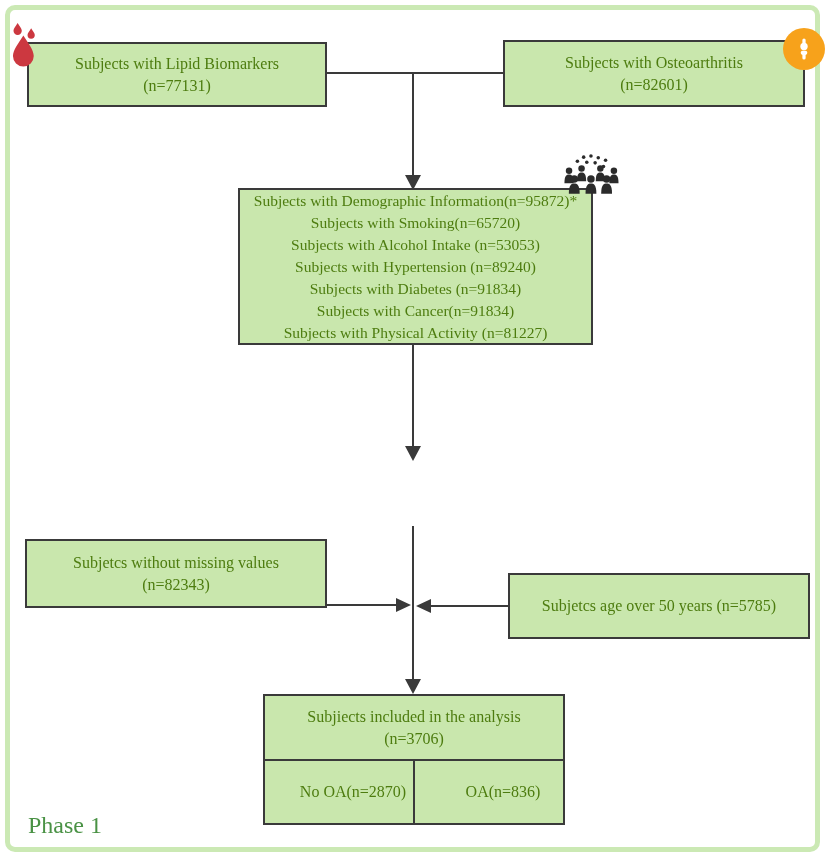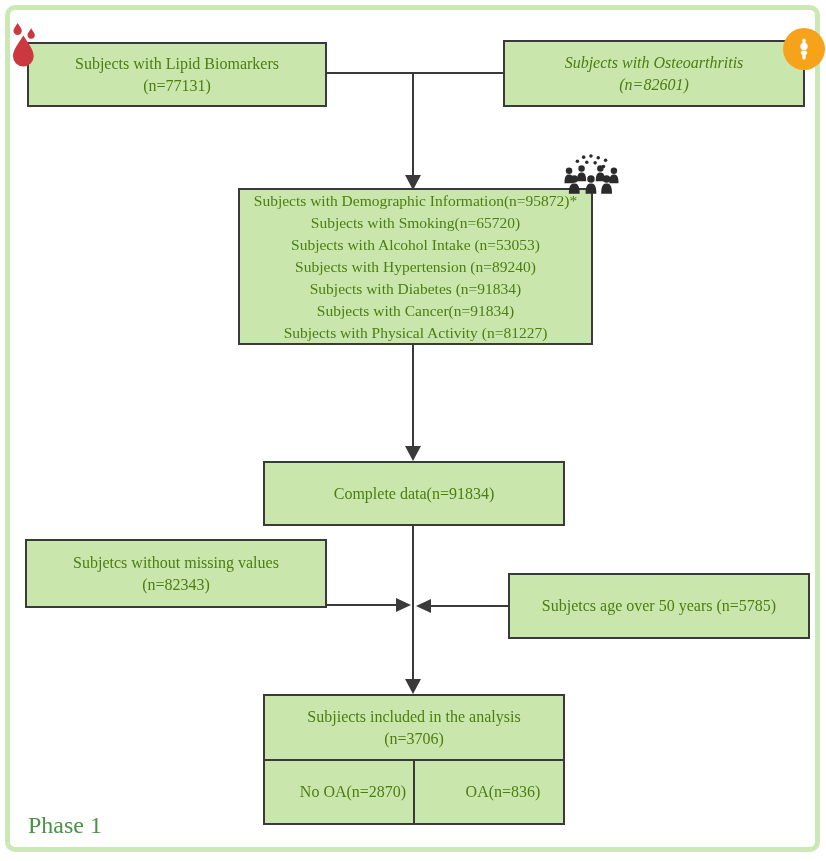--- a/index.html
+++ b/index.html
@@ -4,21 +4,21 @@
 <style>
   html,body{margin:0;padding:0;background:#ffffff;}
   body{width:826px;height:861px;position:relative;font-family:"Liberation Serif","DejaVu Serif",serif;}
   .stage{position:absolute;left:0;top:0;width:826px;height:861px;overflow:hidden;}
   .frame{position:absolute;left:5px;top:5px;width:805px;height:837px;border:5px solid #cbe9b4;border-radius:10px;background:#ffffff;}
   .flowbox{position:absolute;box-sizing:border-box;background:#c9e7ad;border:2px solid #3a3a3a;
            display:flex;flex-direction:column;justify-content:center;align-items:center;text-align:center;
            color:#4d7c0f;font-size:16px;line-height:1.32;}
   .flowbox .ln{white-space:nowrap;}
   .box-lipid{left:27px;top:42px;width:300px;height:65px;}
-  .box-oa{left:503px;top:40px;width:302px;height:67px;font-style:italic;}
+  .box-oa{left:503px;top:40px;width:302px;height:67px;}
   .box-cov{left:238px;top:188px;width:355px;height:157px;font-size:15.5px;line-height:1.42;}
   .box-complete{left:263px;top:461px;width:302px;height:65px;}
   .box-nomiss{left:25px;top:539px;width:302px;height:69px;}
   .box-age{left:508px;top:573px;width:302px;height:66px;}
   .box-included{left:263px;top:694px;width:302px;height:131px;padding:0;display:block;}
   .inc-top{box-sizing:border-box;height:65px;border-bottom:2px solid #3a3a3a;display:flex;flex-direction:column;justify-content:center;align-items:center;}
   .inc-bottom{box-sizing:border-box;height:62px;display:flex;}
   .inc-cell{box-sizing:border-box;display:flex;justify-content:center;align-items:center;padding-left:28px;}
   .inc-cell.left{width:150px;border-right:2px solid #3a3a3a;}
   .inc-cell.right{flex:1;}
@@ -67,23 +67,20 @@
   <div class="flowbox box-cov">
     <div class="ln">Subjects with Demographic Information(n=95872)*</div>
     <div class="ln">Subjects with Smoking(n=65720)</div>
     <div class="ln">Subjects with Alcohol Intake (n=53053)</div>
     <div class="ln">Subjects with Hypertension (n=89240)</div>
     <div class="ln">Subjects with Diabetes (n=91834)</div>
     <div class="ln">Subjects with Cancer(n=91834)</div>
     <div class="ln">Subjects with Physical Activity (n=81227)</div>
   </div>
 
-  <div class="flowbox box-complete">
-    <div class="ln">Complete data(n=91834)</div>
-  </div>
 
   <div class="flowbox box-nomiss">
     <div class="ln">Subjetcs without missing values</div>
     <div class="ln">(n=82343)</div>
   </div>
 
   <div class="flowbox box-age">
     <div class="ln">Subjetcs age over 50 years (n=5785)</div>
   </div>
 

